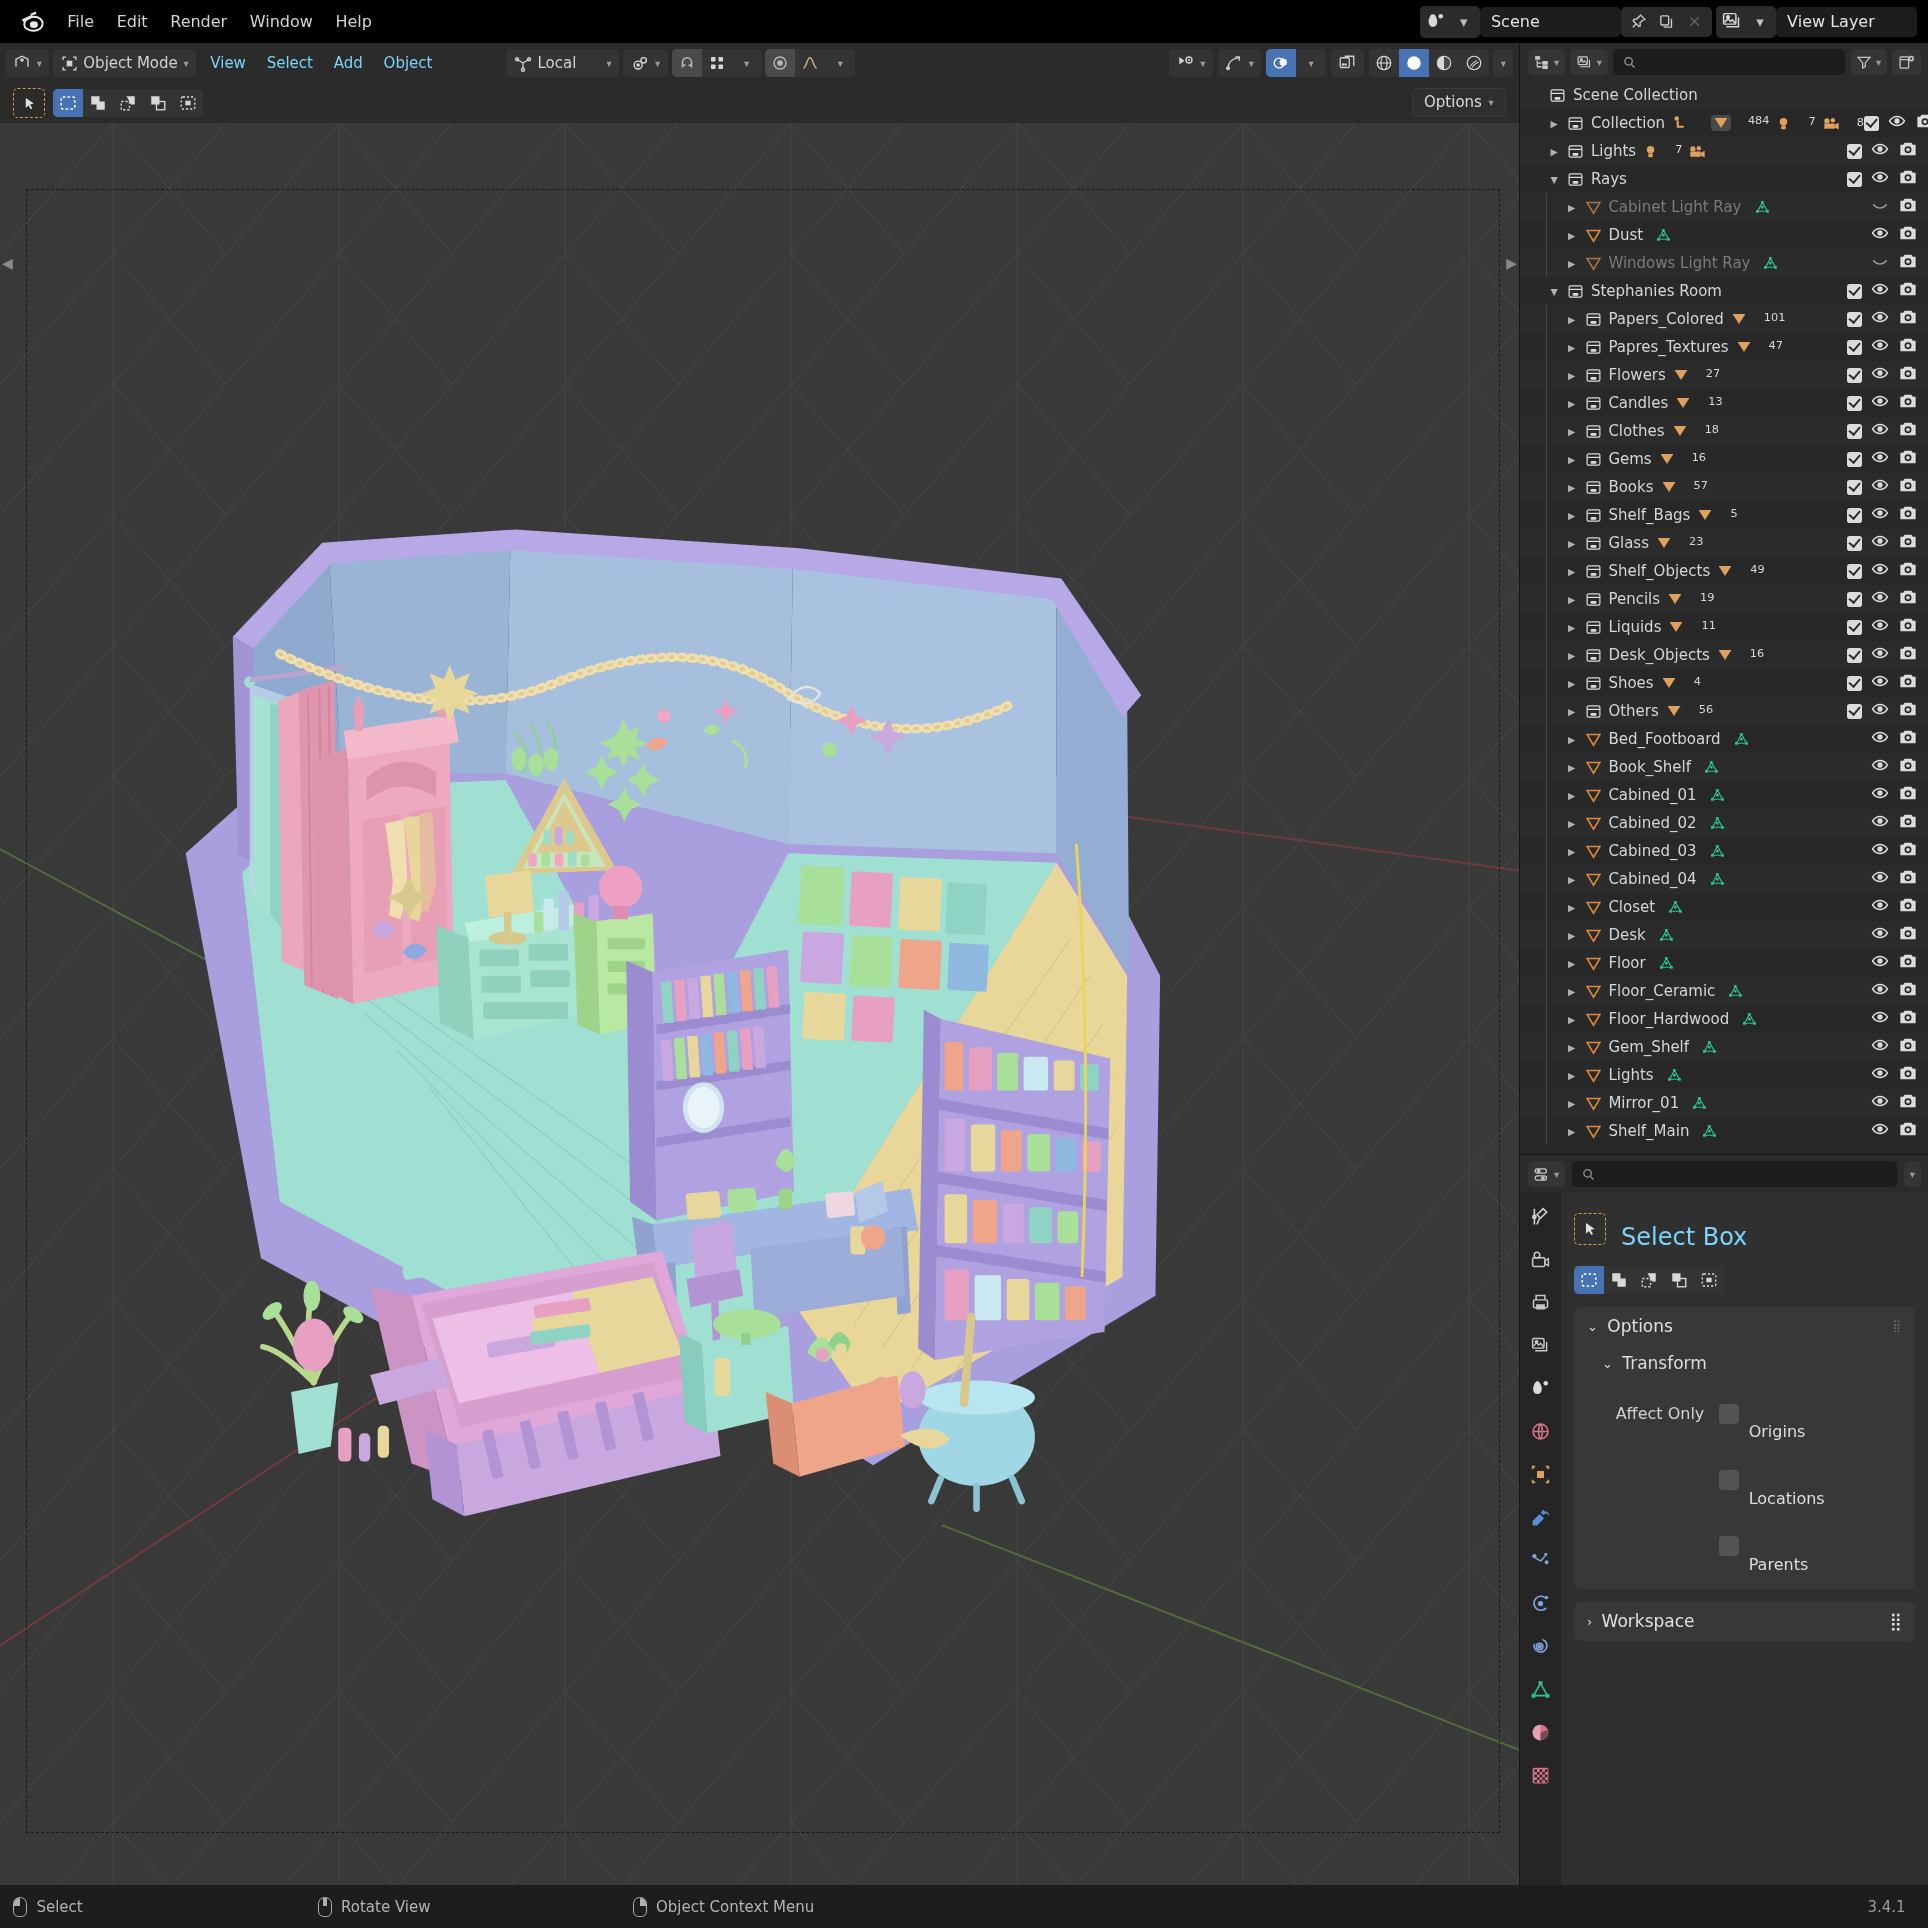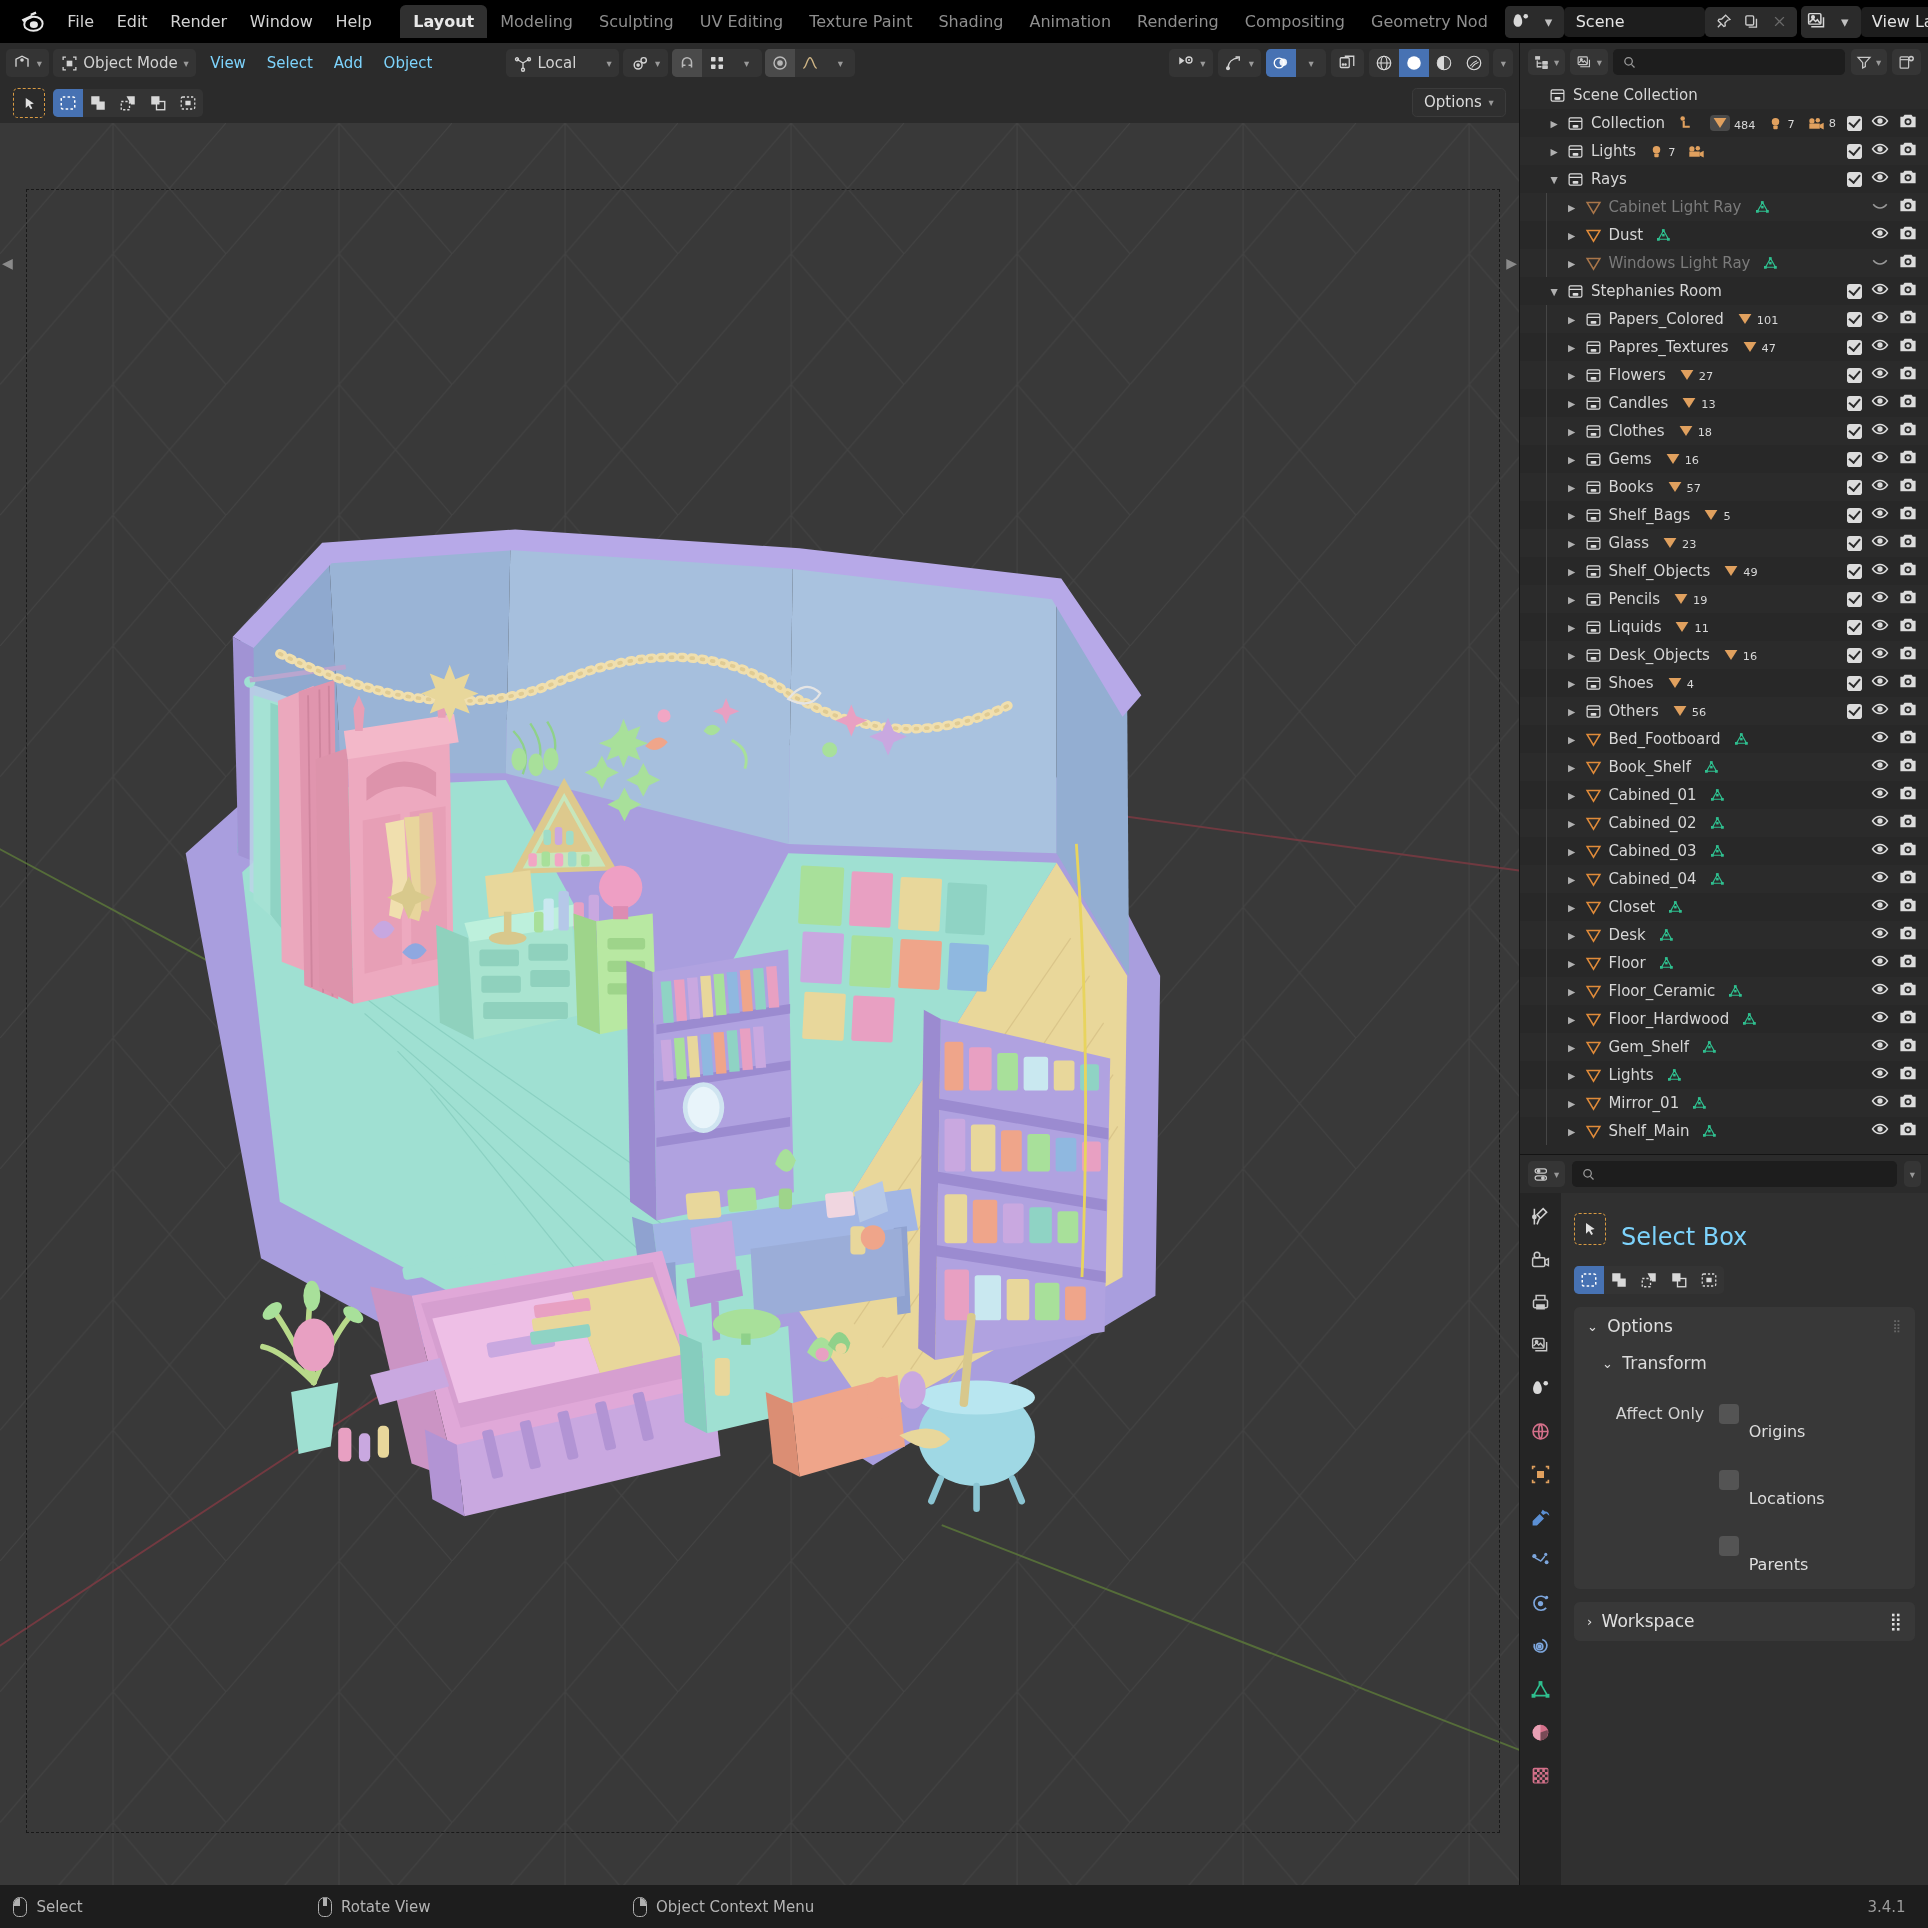--- a/index.html
+++ b/index.html
@@ -81,21 +81,21 @@
   .out-tree { flex:1 1 auto; overflow:hidden; background:#282828; position:relative; }
   .trow { display:flex; align-items:center; height:28px; padding-left:5.6px; position:relative;
           font-size:15px; color:#d6d6d6; }
   .trow:nth-child(odd) { background:#2b2b2b; }
   .trow:nth-child(even) { background:#282828; }
   .trow.dim { color:#7b7b7b; }
   .tw { width:21px; flex:0 0 21px; display:flex; align-items:center; justify-content:center;
         color:#b0b0b0; font-size:9.4px; }
   .ticon { width:22.6px; flex:0 0 22.6px; display:flex; align-items:center; justify-content:center; }
   .tlabel { white-space:nowrap; margin-left:3.8px; }
-  .badge { display:inline-flex; align-items:flex-end; margin-left:13px; gap:4px; }
+  .badge { display:inline-flex; align-items:flex-start; margin-left:7px; gap:17px; }
   .badge .num { font-size:11.3px; color:#d8d8d8; line-height:1; }
   .mesh-dot { margin-left:13px; display:flex; align-items:center; }
   .trow-right { margin-left:auto; display:flex; align-items:center; gap:9.4px;
                 padding-right:11.3px; }
   .cbx { width:15px; height:15px; background:#dcdcdc; border-radius:2.8px; position:relative; }
   .cbx:after { content:""; position:absolute; left:3.8px; top:0.9px; width:4.7px; height:9.4px;
       border:solid #2b2b2b; border-width:0 2.3px 2.3px 0; transform:rotate(40deg); }
   .vline { position:absolute; left:26px; top:0; bottom:0; width:0.9px; background:#464646; }
 
   
@@ -152,32 +152,20 @@
     </g>
       </svg>
   </div>
 
   <div id="top-menus" style="display:flex;align-items:center">
       <div class="menu-item">File</div>
       <div class="menu-item">Edit</div>
       <div class="menu-item">Render</div>
       <div class="menu-item">Window</div>
       <div class="menu-item">Help</div>
-    </div>
-  <div class="ws-tabs" id="ws-tabs">
-      <div class="ws-tab active">Layout</div>
-      <div class="ws-tab">Modeling</div>
-      <div class="ws-tab">Sculpting</div>
-      <div class="ws-tab">UV Editing</div>
-      <div class="ws-tab">Texture Paint</div>
-      <div class="ws-tab">Shading</div>
-      <div class="ws-tab">Animation</div>
-      <div class="ws-tab">Rendering</div>
-      <div class="ws-tab">Compositing</div>
-      <div class="ws-tab">Geometry Nod</div>
     </div>
 
   <div class="topbar-right">
     <div class="scene-group">
       <div class="icon-btn">
         <svg width="21" height="21" viewBox="0 0 24 24" fill="#d8d8d8">
           <path d="M6 4c-2 3-3 6-3 9 0 4 2.5 7 6 7s6-3 6-7c0-3-1-6-3-9-1.5-2-4.5-2-6 0z" transform="scale(.82) translate(2,2)"></path>
           <circle cx="18" cy="6" r="2.6"></circle>
         </svg>
       </div>

